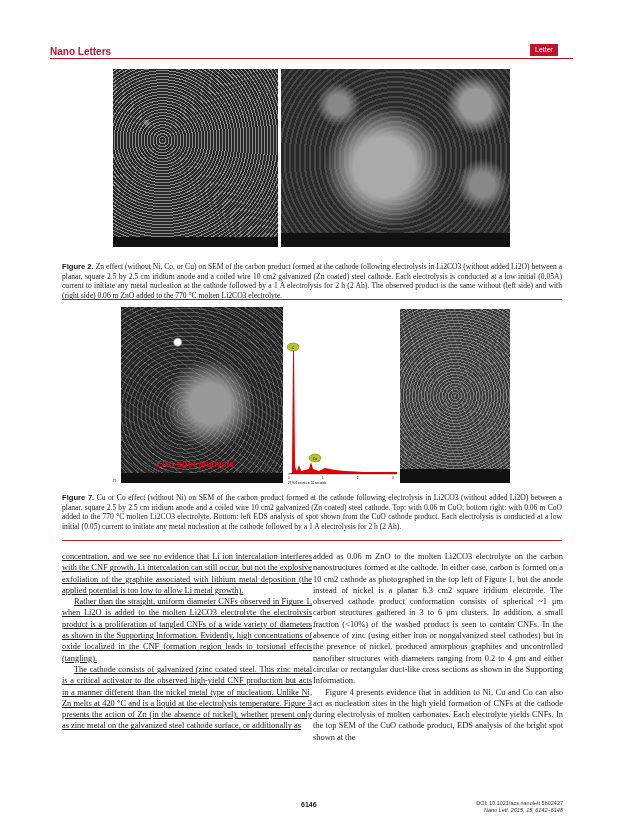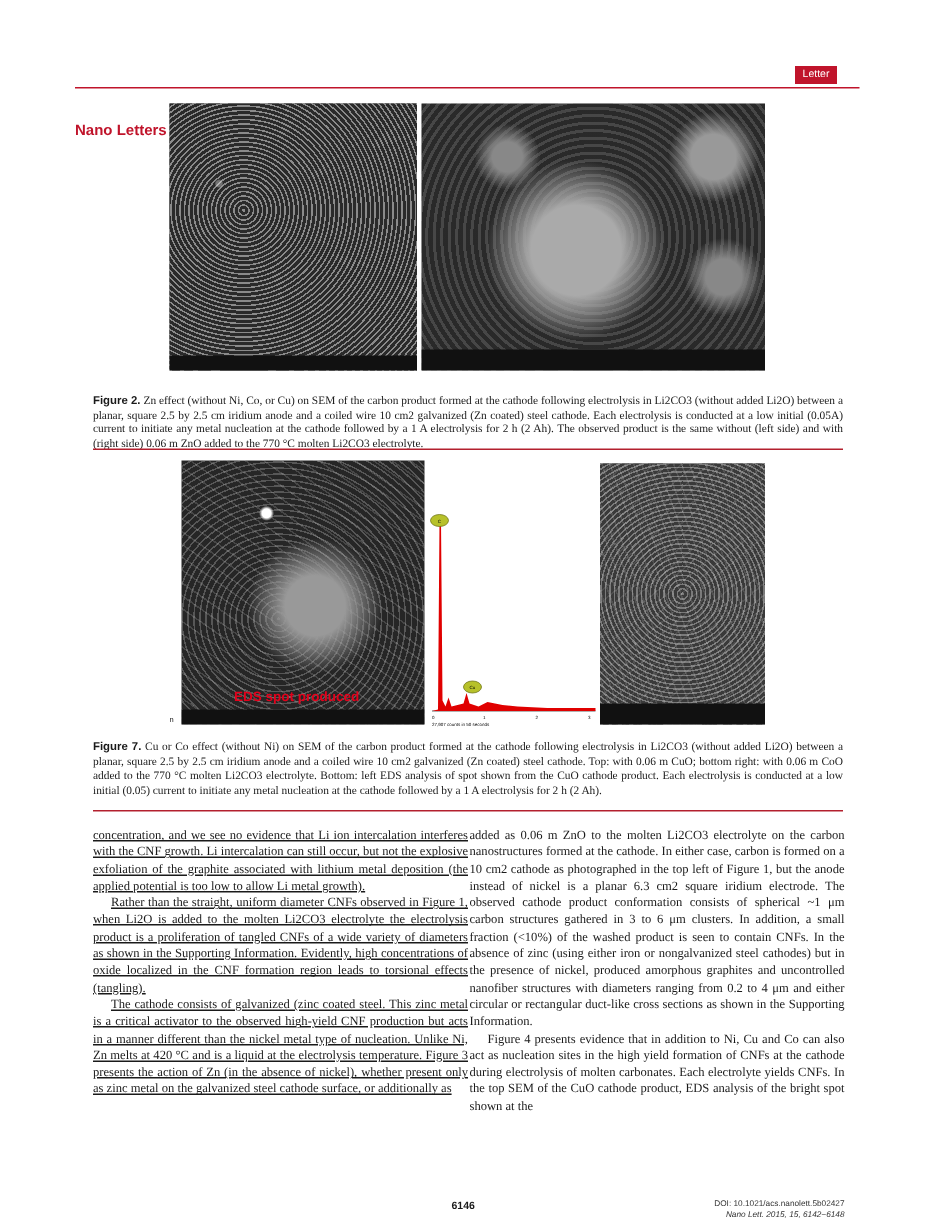--- a/index.html
+++ b/index.html
@@ -1,19 +1,19 @@
 <!DOCTYPE html>
 <html><head>
 <meta charset="utf-8">
 <style>
   html, body { margin:0; padding:0; background:#ffffff; }
   body { width:625px; height:818px; position:relative; overflow:hidden;
          font-family:"Liberation Serif", "DejaVu Serif", serif; color:#1a1a1a; }
   .journal { position:absolute; left:0; top:0; font-family:"Liberation Sans", sans-serif;
-             font-weight:bold; color:#c0142b; font-size:10px; line-height:12px;margin-top:36px; }
+             font-weight:bold; color:#c0142b; font-size:10px; line-height:12px; }
   .badge { position:absolute; left:444px; top:16px; width:28px; height:12px; background:#c0142b;
            color:#fff; font-family:"Liberation Sans", sans-serif; font-size:7px; line-height:12px;
            text-align:center; }
   .header-rule { position:absolute; left:50px; top:58px; width:423px; height:1px; background:#c0142b; }
   .fig { position:absolute; }
   .sem { position:absolute; overflow:hidden; }
   .sem-bar { position:absolute; left:0; bottom:0; width:100%; background:#111; color:#bbb;
              font-family:"Liberation Sans", sans-serif; font-size:3px; }
   .caption { position:absolute; left:62px; width:500px; font-size:7.6px; line-height:9.6px; text-align:justify; }
   .caption b { font-family:"Liberation Sans", sans-serif; font-weight:bold; }
@@ -62,21 +62,21 @@
 <div class="rule" style="top:299px;"></div>
 
 <div class="fig">
   <div class="sem" style="left:121px;top:307px;width:162px;height:176px;
        background:
         radial-gradient(circle at 35% 20%, #fff 0 3px, transparent 5px),
         radial-gradient(circle at 55% 55%, #999 0 20px, transparent 45px),
         repeating-linear-gradient(35deg, rgba(255,255,255,0.15) 0 1px, transparent 1px 7px),
         repeating-radial-gradient(circle at 40% 60%, rgba(200,200,200,0.3) 0 1px, transparent 1px 4px),
         #262626;">
-    <div style="position:absolute;left:35px;bottom:14px;color:#e3001b;font-family:'Liberation Sans',sans-serif;font-weight:bold;font-size:9px;">EDS spot produced</div>
+    <div style="position:absolute;left:35px;bottom:14px;color:#e3001b;font-family:'Liberation Sans',sans-serif;font-weight:bold;font-size:9px;">EDS spot analysis</div>
     <div class="sem-bar" style="height:10px;"></div>
   </div>
   <div style="position:absolute;left:113px;top:477px;font-size:5px;font-family:'Liberation Sans',sans-serif;">n</div>
 
   <div style="position:absolute;left:285px;top:307px;width:115px;height:180px;">
     <svg width="115" height="180" viewBox="0 0 115 180">
       <line x1="3" y1="167" x2="112" y2="167" stroke="#333" stroke-width="0.5"></line>
       <path d="M3,167 L7,166 L8,40 L9,40 L10,160 L12,164 L14,158 L16,164 L24,162 L26,155 L28,162 L34,164 L40,161 L50,163 L60,164 L80,165 L112,165 L112,167 Z" fill="#e00000"></path>
       <ellipse cx="8" cy="40" rx="6" ry="4" fill="#b7c12a" stroke="#6b7010" stroke-width="0.5"></ellipse>
       <text x="8" y="41.5" font-size="3" text-anchor="middle" font-family="Liberation Sans, sans-serif">C</text>

